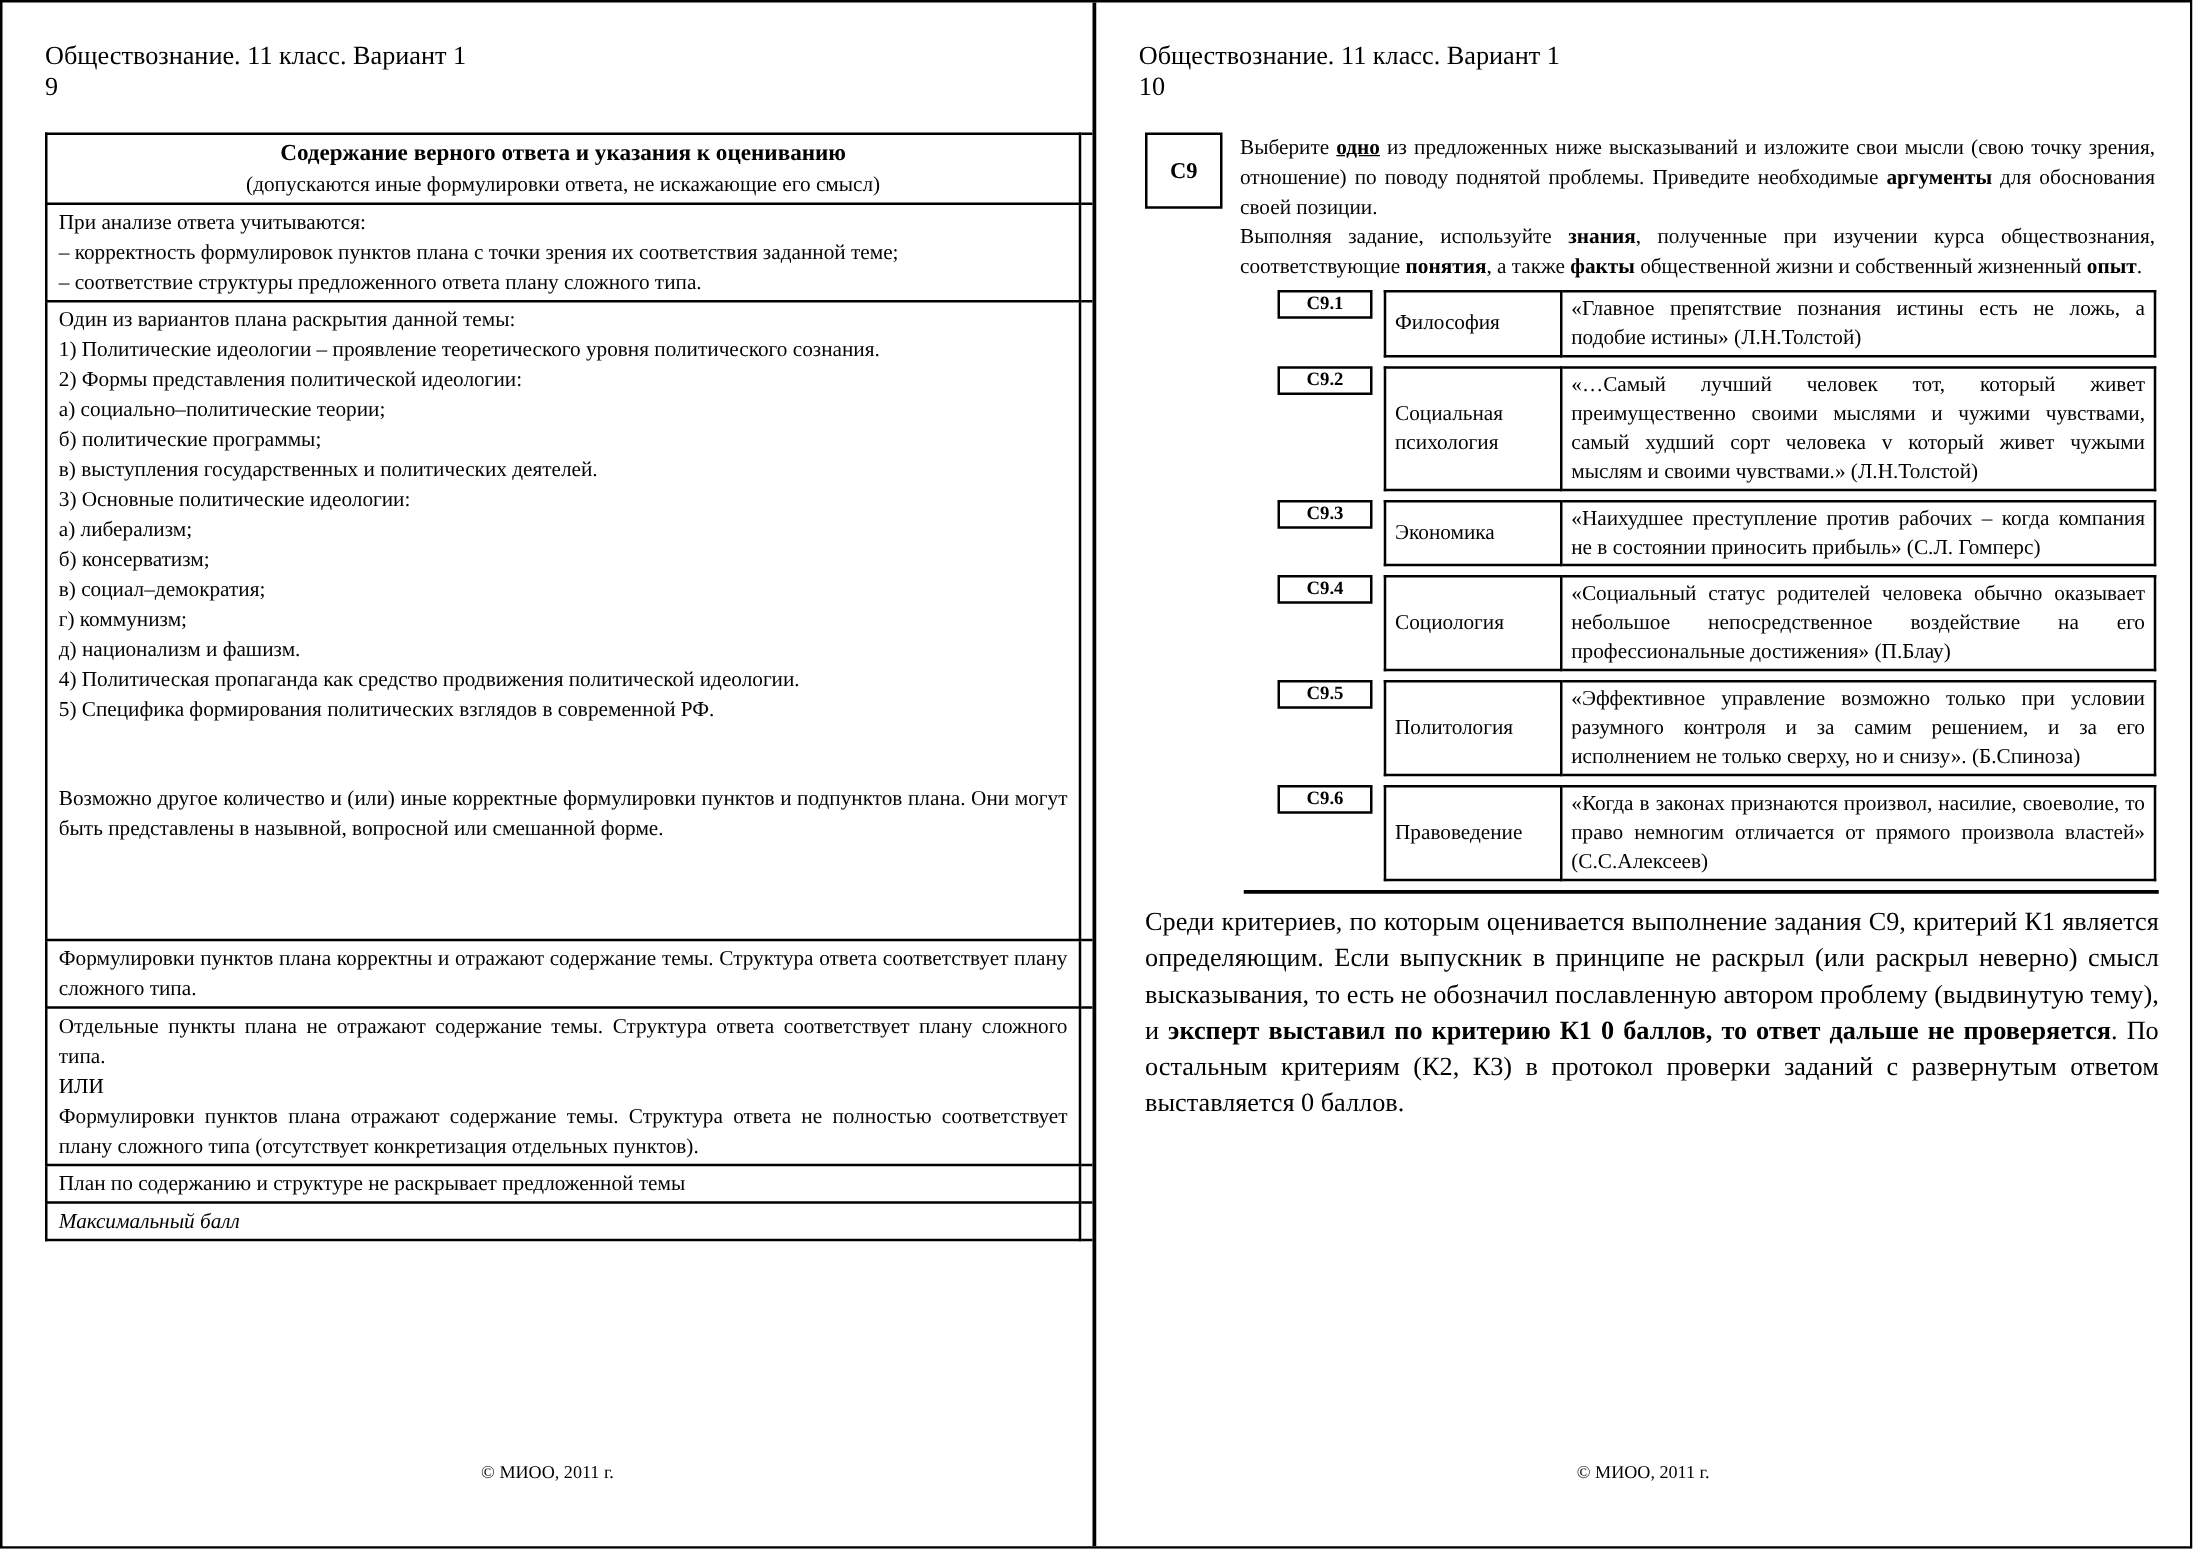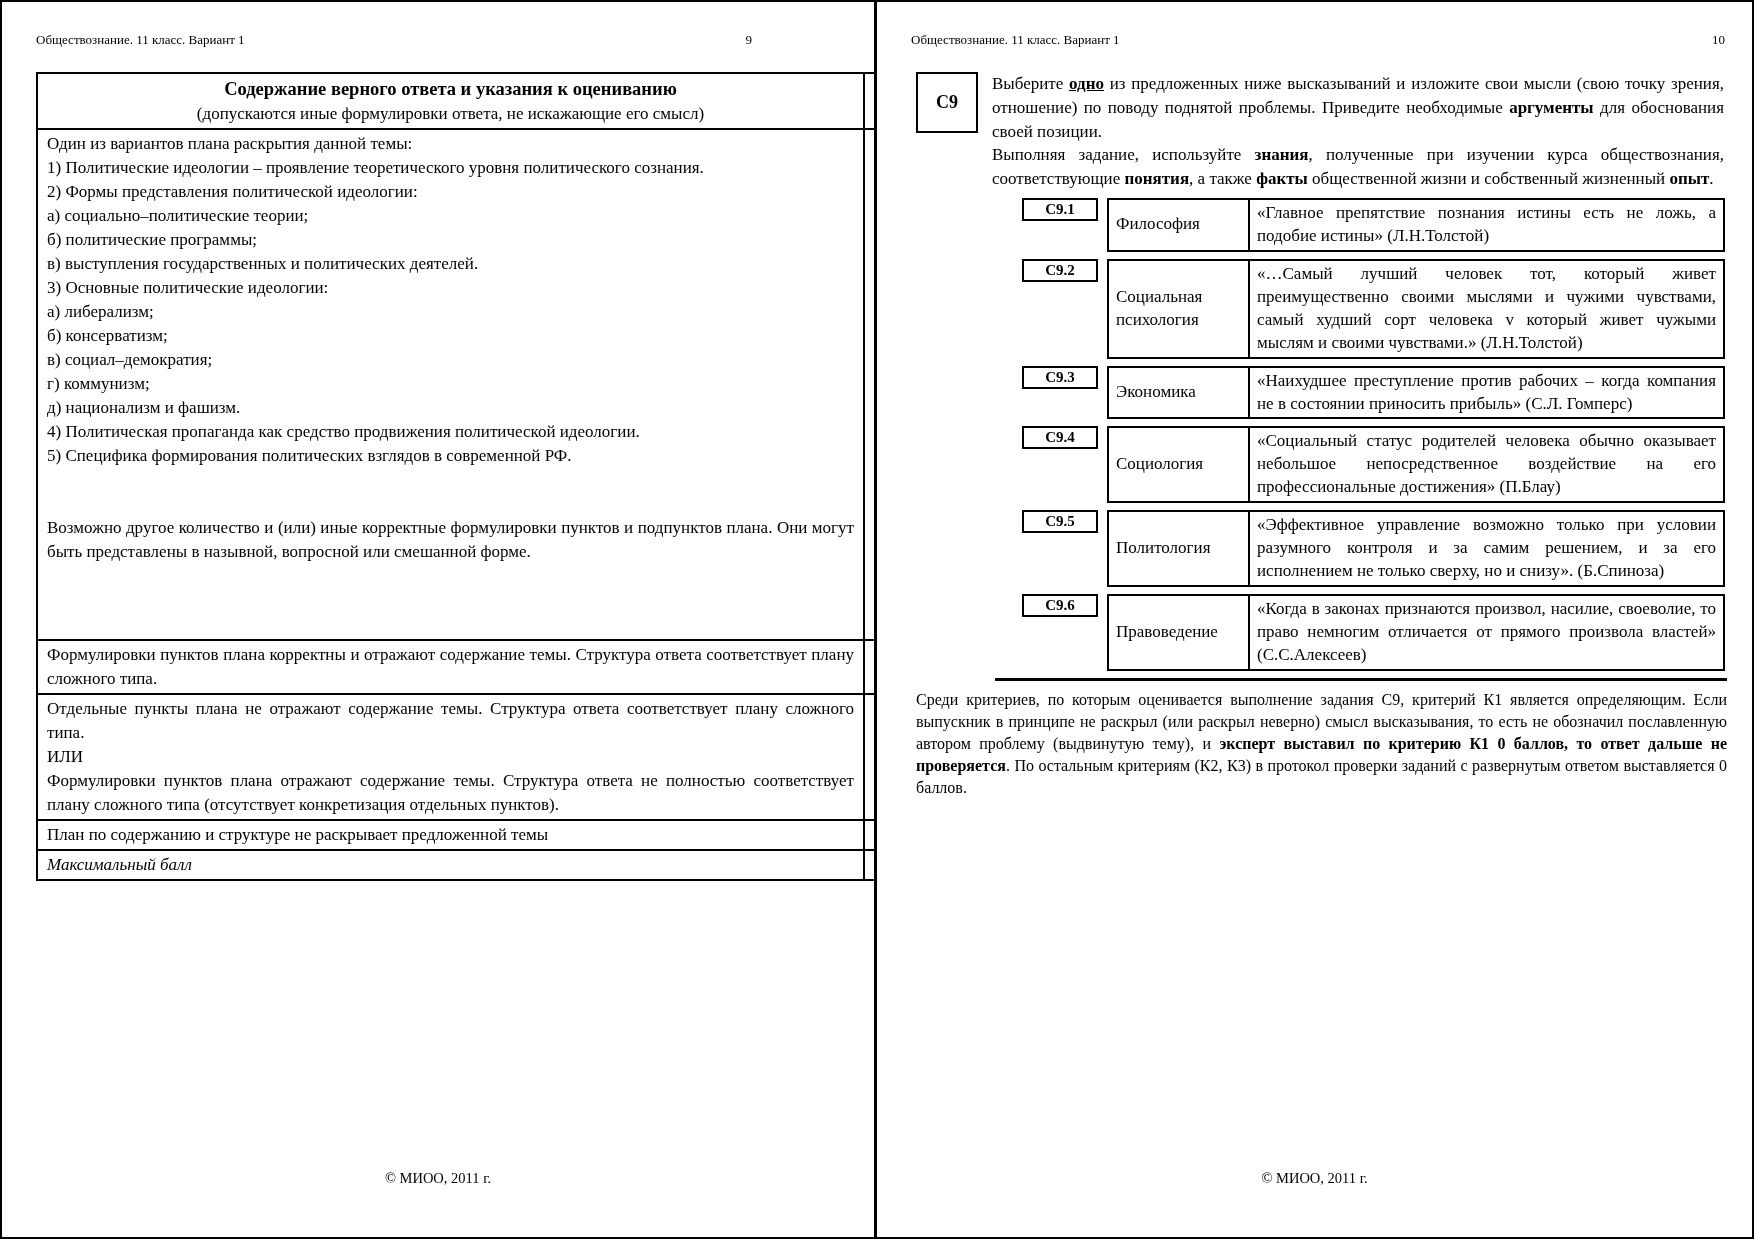--- a/index.html
+++ b/index.html
@@ -5,22 +5,22 @@
   html,body { margin:0; padding:0; background:#ffffff; }
   .canvas {
     width:1754px; height:1239px; box-sizing:border-box;
     border:2px solid #000; background:#fff; display:flex;
     font-family:"Liberation Serif","DejaVu Serif",serif; color:#000;
   }
   .page { width:877px; position:relative; box-sizing:border-box; overflow:hidden; }
   .page-left { border-right:3px solid #000; }
 
   .running-header {
-    display:flex; justify-content:space-between;
-    font-size:13px; margin:30px 27px 0 34px;
+    display:flex; justify-content:flex-start;
+    font-size:21px; margin:30px 27px 0 34px;flex-direction:column;
   }
   .page-left .running-header { margin:30px 40px 0 34px; }
   .pn-left { margin-right:82px; }
 
   
   .score-table {
     border-collapse:collapse; margin:24px 40px 0 34px; width:931px;
     font-size:17px; line-height:1.41; table-layout:fixed;
   }
   .score-table td, .score-table th { border:2px solid #000; padding:2px 9px; vertical-align:top; }
@@ -53,21 +53,21 @@
     flex:none; width:72px; border:2px solid #000; text-align:center;
     font-weight:bold; font-size:15px; padding:1px 0; margin-right:9px;
   }
   .quote-table { border-collapse:collapse; width:618px; font-size:17px; line-height:1.35; table-layout:fixed; }
   .quote-table td { border:2px solid #000; padding:2px 7px; }
   .discipline { width:125px; vertical-align:middle; padding:2px 3px 2px 6px; }
   .quote { text-align:justify; vertical-align:top; }
 
   .separator-rule { margin:7px 0 0 118px; width:732px; border-top:3px solid #000; }
   .note-par {
-    margin:8px 27px 0 39px; width:811px; font-size:16px;
+    margin:8px 27px 0 39px; width:811px; font-size:21px;
     line-height:1.38; text-align:justify;
   }
 </style>
 </head>
 <body>
 
 <div class="canvas">
 
   <div class="page page-left">
     <div class="running-header">
@@ -76,20 +76,26 @@
     </div>
 
     <table class="score-table">
       <tbody>
         <tr>
           <th class="head-cell">
             <div class="head-title">Содержание верного ответа и указания к оцениванию</div>
             <div class="head-note">(допускаются иные формулировки ответа, не искажающие его смысл)</div>
           </th>
           <th class="score-head">Баллы</th>
+        </tr>
+        <tr>
+          <td class="cell">При анализе ответа учитываются:
+– корректность формулировок пунктов плана с точки зрения их соответствия заданной теме;
+– соответствие структуры предложенного ответа плану сложного типа.</td>
+          <td class="score-cell"></td>
         </tr>
         <tr class="row-plan">
           <td class="cell">Один из вариантов плана раскрытия данной темы:
 1) Политические идеологии – проявление теоретического уровня политического сознания.
 2) Формы представления политической идеологии:
 а) социально–политические теории;
 б) политические программы;
 в) выступления государственных и политических деятелей.
 3) Основные политические идеологии:
 а) либерализм;

